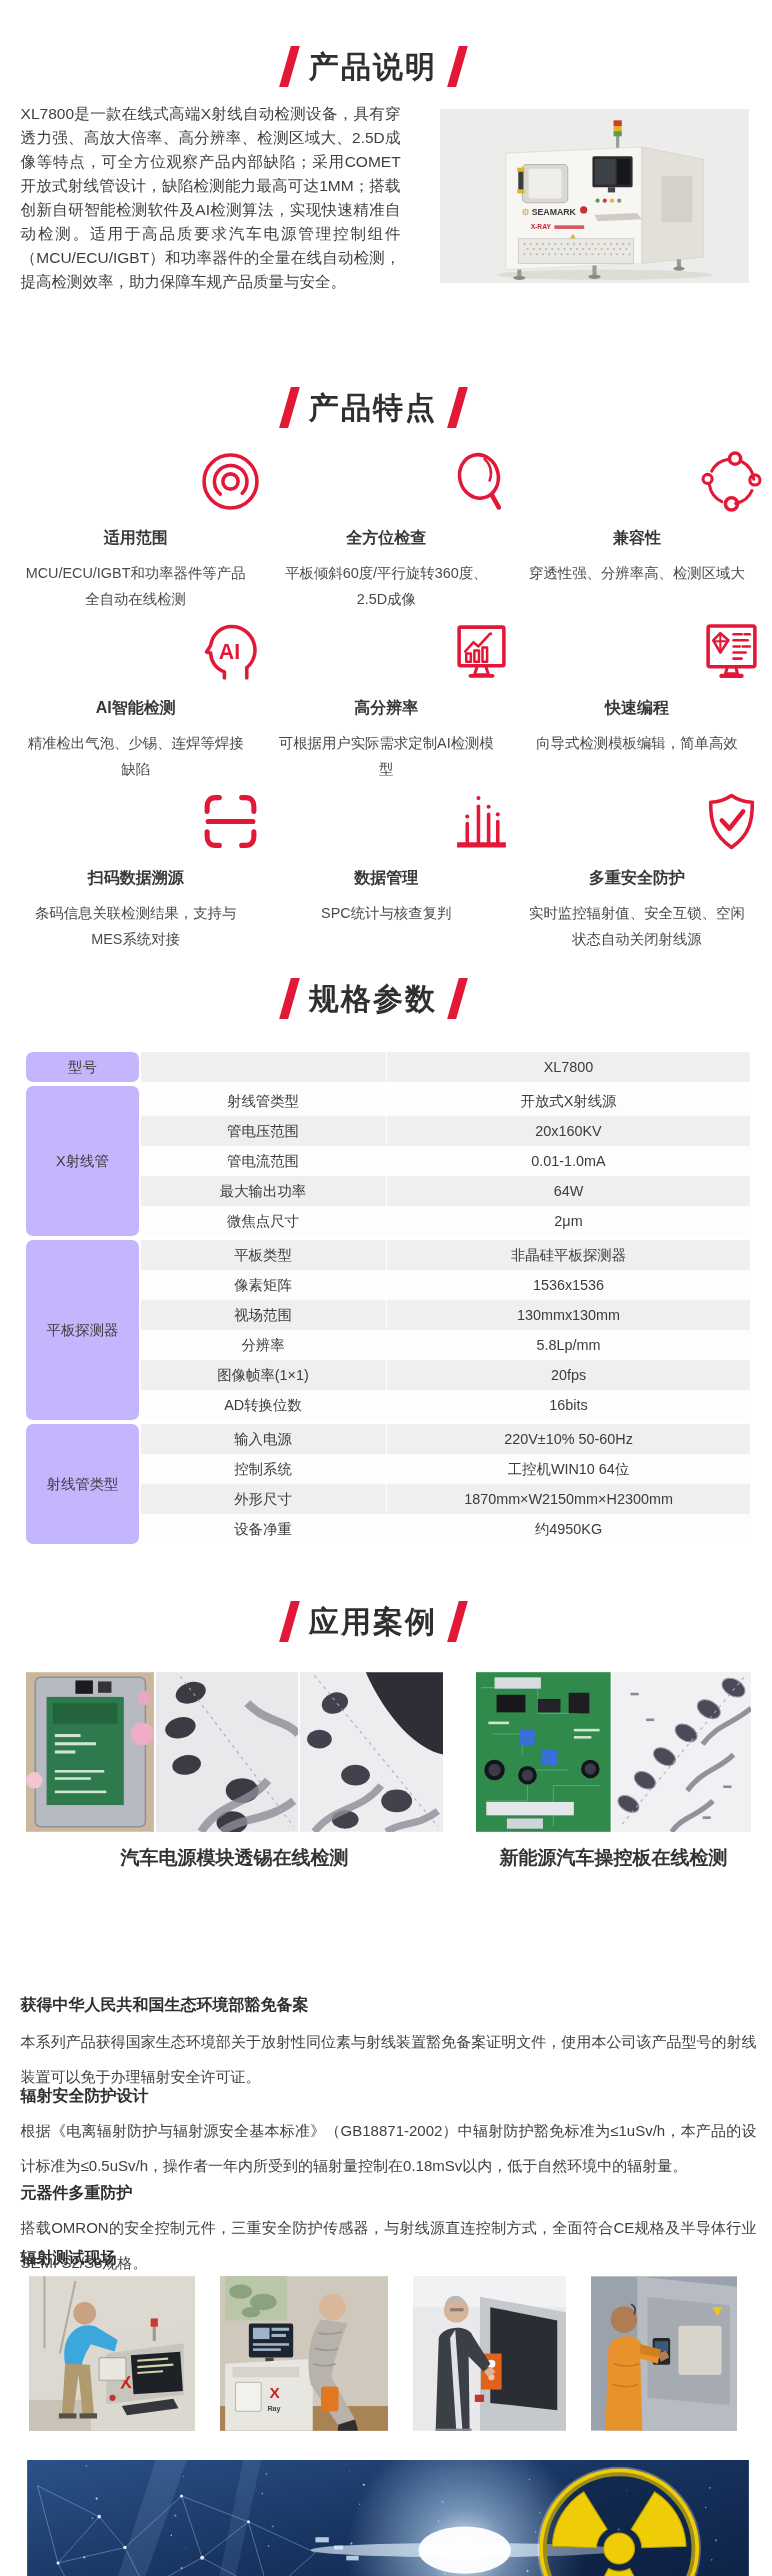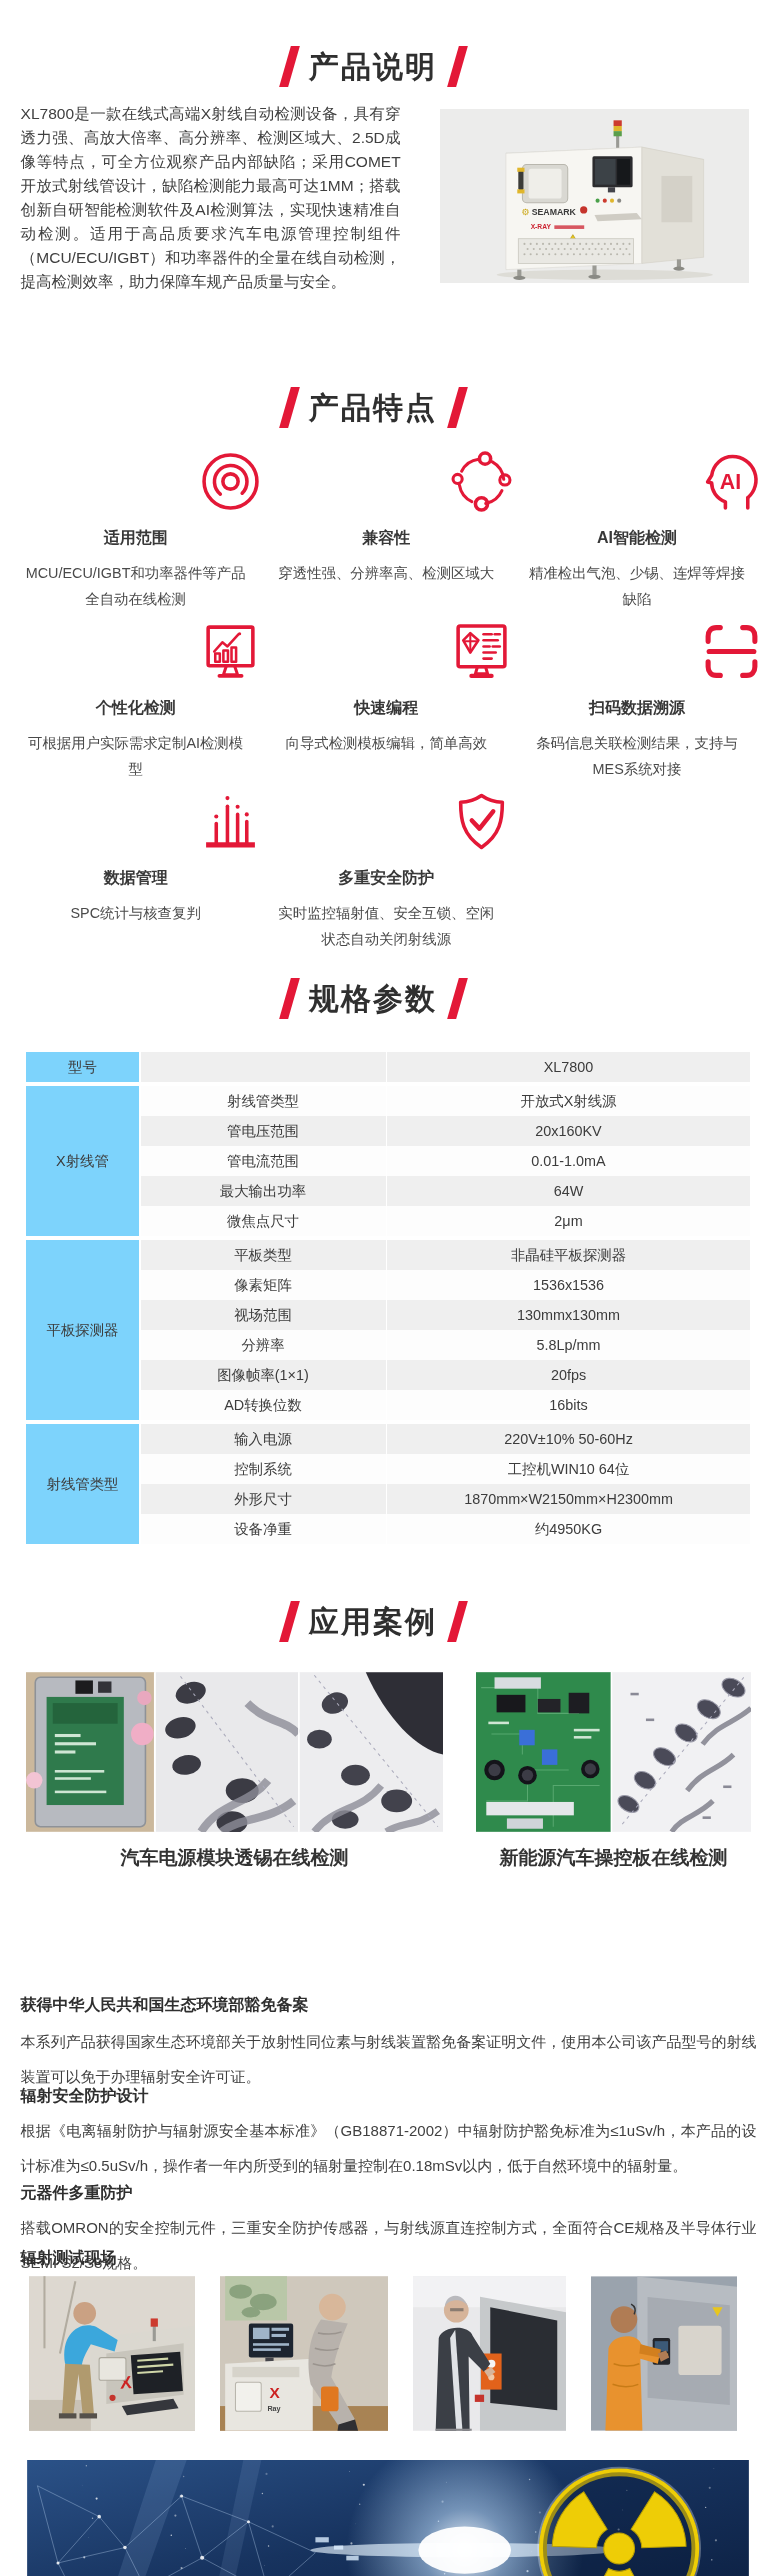--- a/index.html
+++ b/index.html
@@ -21,21 +21,21 @@
   .feat { width:33.333%; height:170px; text-align:center; box-sizing:border-box; }
   .feat .icon { height:66px; display:flex; align-items:flex-end; justify-content:flex-end; }
   .feat .icon svg { width:61px; height:61px; }
   .feat .f-title { margin-top:15.5px; font-size:16px; font-weight:bold; color:#383838; }
   .feat .f-desc { margin:11.3px auto 0; width:227px; font-size:14.4px; line-height:26px; color:#4a4a4a; }
 
   
   .spec-table { position:absolute; left:26px; top:1052px; width:724px; font-size:14.4px; color:#3c3c3c; }
   .spec-group { display:grid; grid-template-columns:113px 245px 1fr; grid-auto-rows:30px;
                 column-gap:1.5px; margin-bottom:4.1px; }
-  .g-name { background:#7dd3fc; display:flex; align-items:center; justify-content:center; grid-column:1; }
+  .g-name { background:#c4b5fd; display:flex; align-items:center; justify-content:center; grid-column:1;border-radius:7px; }
   .cell { display:flex; align-items:center; justify-content:center; }
   .bg-g { background:#efefef; }
   .bg-w { background:#fdfdfd; }
 
   
   .case-imgs { position:absolute; top:1672px; height:160px; display:flex; }
   .case-left { left:26px; width:417px; }
   .case-right { left:476px; width:275px; }
   .case-imgs svg { height:160px; display:block; }
   .case-cap { position:absolute; top:1845px; font-size:19px; font-weight:bold; color:#333; text-align:center; }
@@ -182,20 +182,31 @@
           <svg viewBox="0 0 120 120">
             <circle cx="60" cy="60" r="52" fill="none" stroke="#e31837" stroke-linecap="round" stroke-linejoin="round" stroke-width="7"></circle>
     <path d="M40 85 A32 32 0 1 1 83 83" fill="none" stroke="#e31837" stroke-linecap="round" stroke-linejoin="round" stroke-width="7"></path>
     <circle cx="60" cy="60" r="15" fill="none" stroke="#e31837" stroke-linecap="round" stroke-linejoin="round" stroke-width="7"></circle>
           </svg>
         </div>
     <div class="f-title">适用范围</div>
     <div class="f-desc">MCU/ECU/IGBT和功率器件等产品全自动在线检测</div>
   </div>
 
+  <div class="feat">
+    <div class="icon">
+          <svg viewBox="0 0 120 120">
+            <ellipse cx="55" cy="50" rx="38" ry="43" transform="rotate(-14 55 50)" fill="none" stroke="#e31837" stroke-linecap="round" stroke-linejoin="round" stroke-width="7"></ellipse>
+    <path d="M66 16 A34 36 0 0 1 76 58" fill="none" stroke="#e31837" stroke-linecap="round" stroke-linejoin="round" stroke-width="5"></path>
+    <line x1="80" y1="86" x2="94" y2="111" fill="none" stroke="#e31837" stroke-linecap="round" stroke-linejoin="round" stroke-width="9"></line>
+          </svg>
+        </div>
+    <div class="f-title">全方位检查</div>
+    <div class="f-desc">平板倾斜60度/平行旋转360度、2.5D成像</div>
+  </div>
 
   <div class="feat">
     <div class="icon">
           <svg viewBox="0 0 120 120">
             <circle cx="60" cy="60" r="44" fill="none" stroke="#e31837" stroke-linecap="round" stroke-linejoin="round" stroke-width="6" stroke-dasharray="42 28" transform="rotate(24 60 60)"></circle>
     <circle cx="67" cy="15" r="11" fill="none" stroke="#e31837" stroke-linecap="round" stroke-linejoin="round" stroke-width="7"></circle>
             <circle cx="13" cy="55" r="9" fill="none" stroke="#e31837" stroke-linecap="round" stroke-linejoin="round" stroke-width="6"></circle>
     <circle cx="106" cy="57" r="10" fill="none" stroke="#e31837" stroke-linecap="round" stroke-linejoin="round" stroke-width="6"></circle>
             <circle cx="60" cy="104" r="12" fill="none" stroke="#e31837" stroke-linecap="round" stroke-linejoin="round" stroke-width="7"></circle>
           </svg>
@@ -222,21 +233,21 @@
             <rect x="16" y="12" width="88" height="76" rx="3" fill="none" stroke="#e31837" stroke-linecap="round" stroke-linejoin="round" stroke-width="7"></rect>
     <path d="M28 60 L44 42 L54 50 L76 26" fill="none" stroke="#e31837" stroke-linecap="round" stroke-linejoin="round" stroke-width="5"></path>
             <circle cx="78" cy="25" r="3" fill="#e31837"></circle>
     <rect x="30" y="64" width="9" height="16" fill="none" stroke="#e31837" stroke-linecap="round" stroke-linejoin="round" stroke-width="5"></rect>
             <rect x="46" y="58" width="9" height="22" fill="none" stroke="#e31837" stroke-linecap="round" stroke-linejoin="round" stroke-width="5"></rect>
             <rect x="62" y="52" width="9" height="28" fill="none" stroke="#e31837" stroke-linecap="round" stroke-linejoin="round" stroke-width="5"></rect>
     <path d="M52 88 L46 106 H74 L68 88" fill="none" stroke="#e31837" stroke-linecap="round" stroke-linejoin="round" stroke-width="6"></path>
             <line x1="38" y1="108" x2="82" y2="108" fill="none" stroke="#e31837" stroke-linecap="round" stroke-linejoin="round" stroke-width="7"></line>
           </svg>
         </div>
-    <div class="f-title">个性化检测</div>
+    <div class="f-title">高分辨率</div>
     <div class="f-desc">可根据用户实际需求定制AI检测模型</div>
   </div>
 
   <div class="feat">
     <div class="icon">
           <svg viewBox="0 0 120 120">
             <rect x="14" y="10" width="92" height="80" rx="4" fill="none" stroke="#e31837" stroke-linecap="round" stroke-linejoin="round" stroke-width="7"></rect>
     <path d="M38 24 L54 38 L38 62 L24 38 Z" fill="none" stroke="#e31837" stroke-linecap="round" stroke-linejoin="round" stroke-width="5"></path>
             <path d="M38 24 L38 62 M26 40 L53 40" fill="none" stroke="#e31837" stroke-linecap="round" stroke-linejoin="round" stroke-width="4"></path>
     <g stroke="#e31837" stroke-width="5" stroke-linecap="round">

